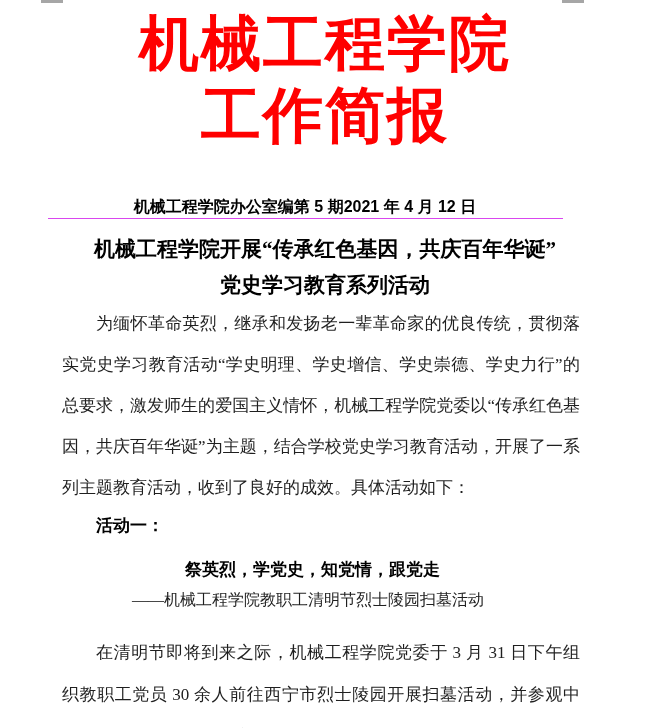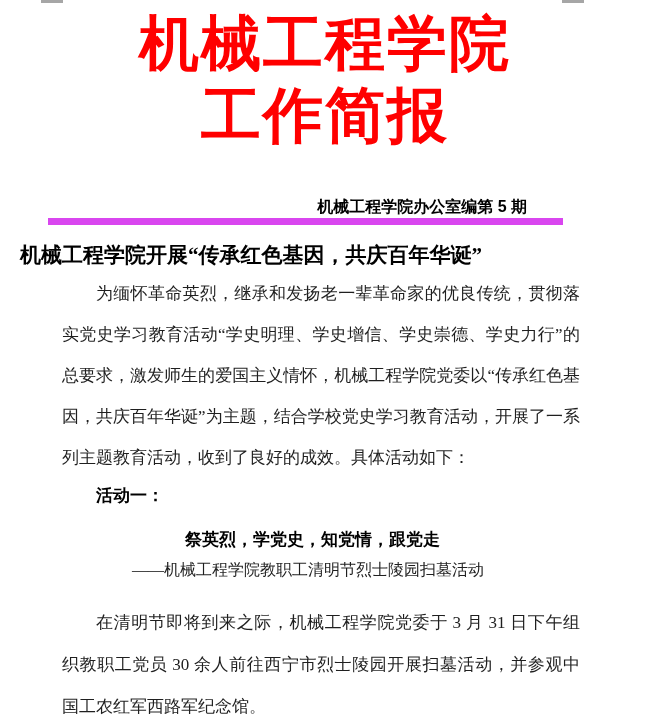--- a/index.html
+++ b/index.html
@@ -23,34 +23,35 @@
     font-weight:bold;
     font-size:60px;
     line-height:72px;
     letter-spacing:2px;
   }
   .masthead div{white-space:nowrap;}
 
   .issue-row{
     margin:45px 87px 0 48px;           
     display:flex;
-    justify-content:flex-end;
+    justify-content:center;
     align-items:baseline;
-    border-bottom:7px solid #d946ef;
+    border-bottom:1px solid #d946ef;
     padding:0 36px 1px 35px;
     font-family:"Liberation Sans","DejaVu Sans",sans-serif;
     font-weight:bold;
     font-size:16px;
     line-height:20px;
     color:#000000;
     white-space:nowrap;
   }
 
   .article-title{
     margin:12px 20px 0 20px;
+    text-align:center;
     font-weight:bold;
     font-size:21px;
     line-height:36px;
     color:#000000;
   }
 
   .para{
     margin:0 70px 0 62px;              
     font-size:17px;
     line-height:41px;
@@ -89,24 +90,26 @@
 <div class="corner-mark left"></div>
 <div class="corner-mark right"></div>
 
 <h1 class="masthead">
   <div>机械工程学院</div>
   <div>工作简报</div>
 </h1>
 
 <div class="issue-row">
   <span>机械工程学院办公室编第 5 期</span>
+  <span>2021 年 4 月 12 日</span>
 </div>
 
 <h2 class="article-title">
   <div>机械工程学院开展“传承红色基因，共庆百年华诞”</div>
+  <div>党史学习教育系列活动</div>
 </h2>
 
 <p class="para first">为缅怀革命英烈，继承和发扬老一辈革命家的优良传统，贯彻落实党史学习教育活动“学史明理、学史增信、学史崇德、学史力行”的总要求，激发师生的爱国主义情怀，机械工程学院党委以“传承红色基因，共庆百年华诞”为主题，结合学校党史学习教育活动，开展了一系列主题教育活动，收到了良好的成效。具体活动如下：</p>
 
 <p class="activity-label">活动一：</p>
 
 <p class="activity-headline">祭英烈，学党史，知党情，跟党走</p>
 
 <p class="activity-subline">——机械工程学院教职工清明节烈士陵园扫墓活动</p>
 

